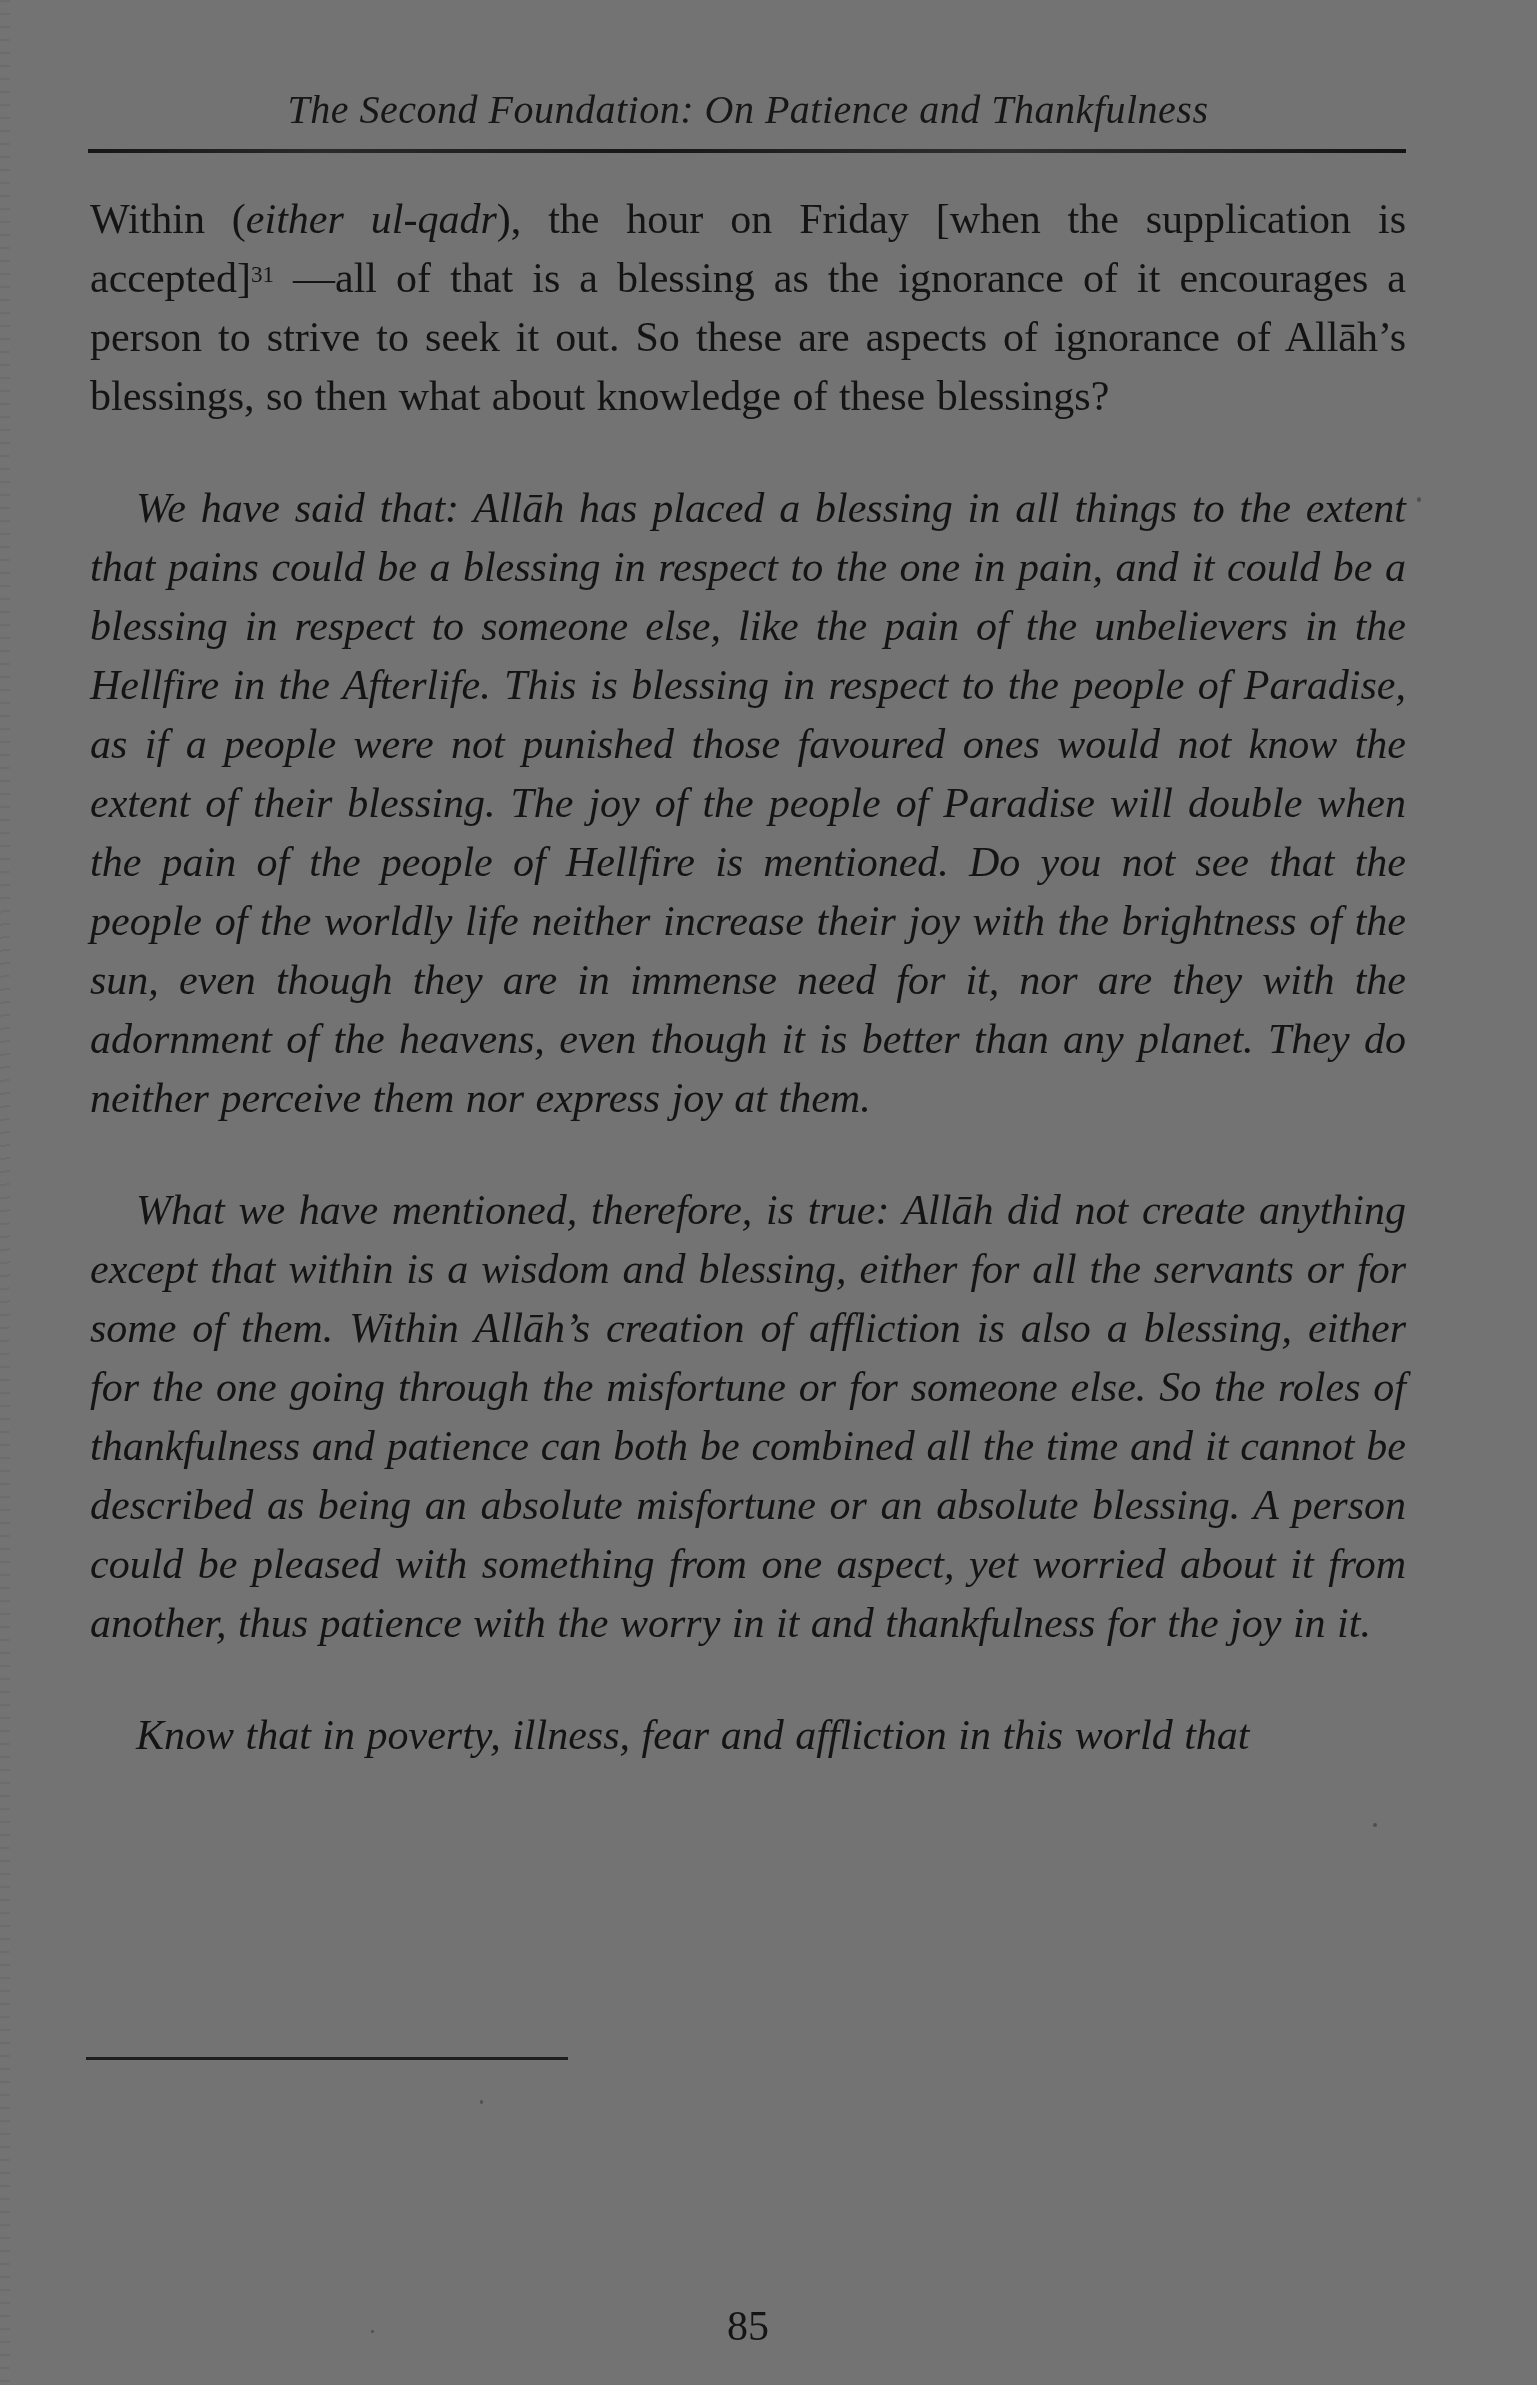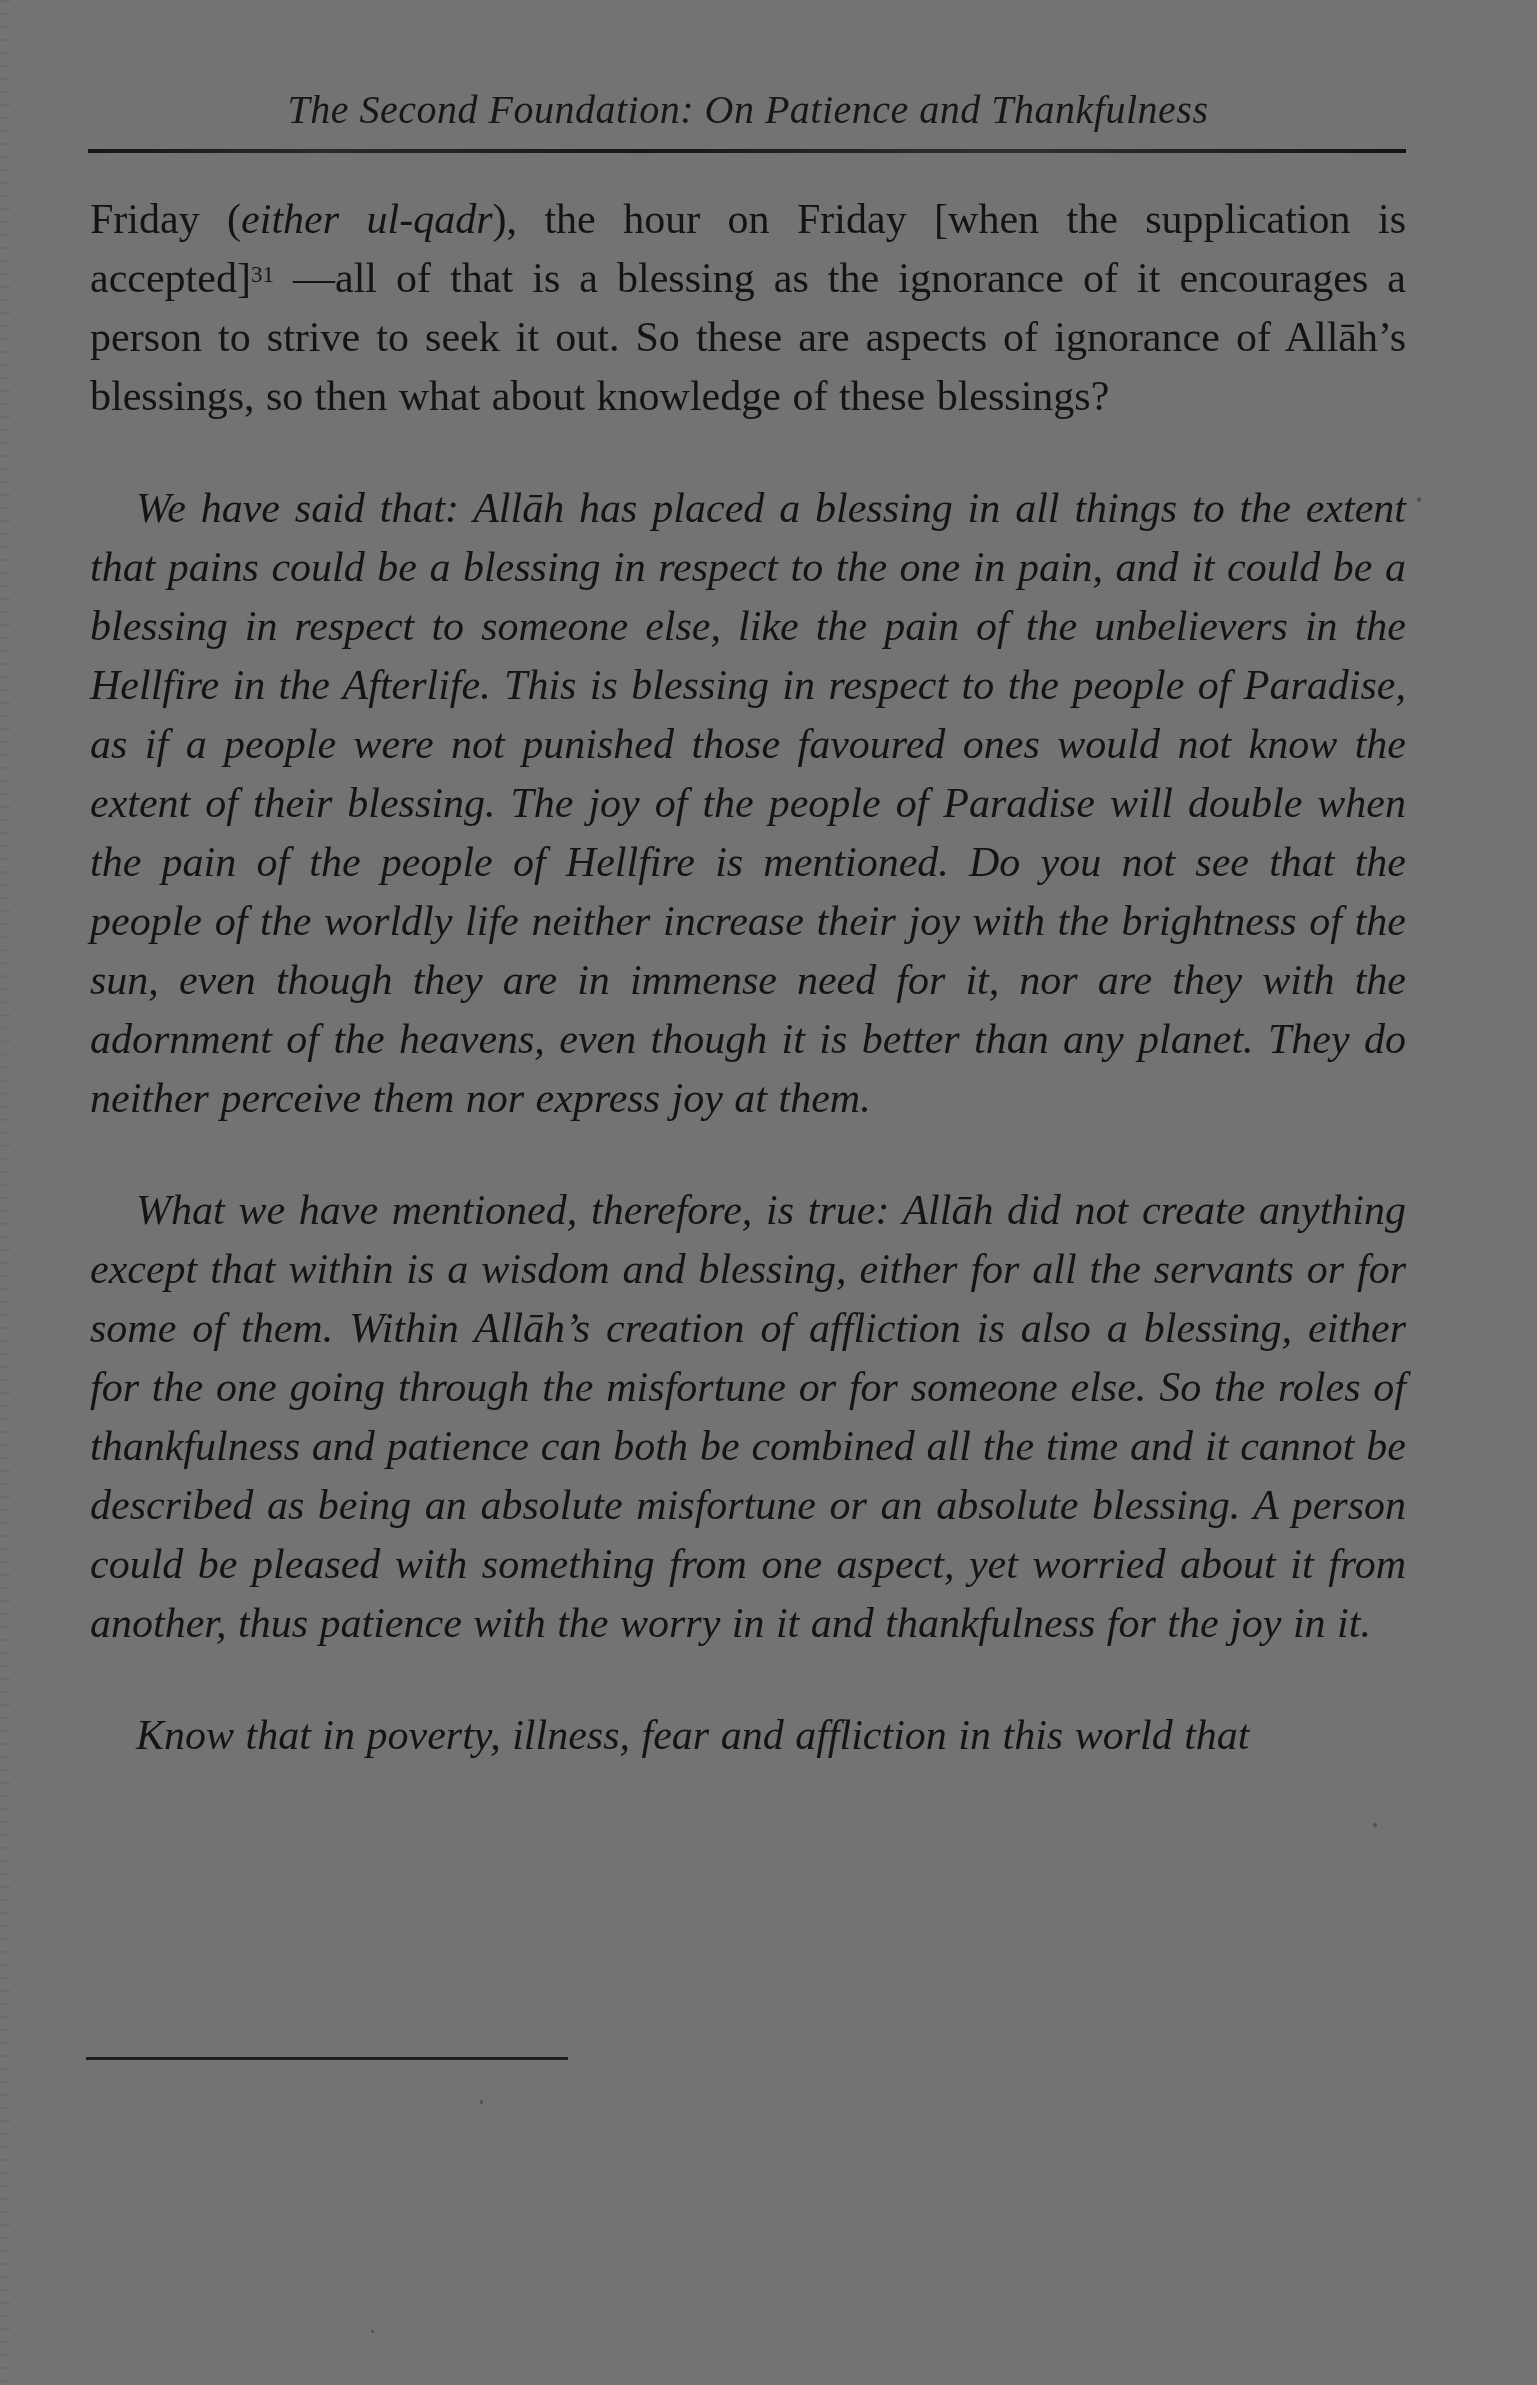--- a/index.html
+++ b/index.html
@@ -128,28 +128,29 @@
 
 <div class="page">
 
   <div class="edge-noise"></div>
 
   <div class="running-header">The Second Foundation: On Patience and Thankfulness</div>
 
   <div class="rule header-rule"></div>
 
   <div class="page-body">
-    <p class="para"><span>Friday (</span><i>either ul-qadr</i><span>), the hour on Friday [when the supplication is accepted]</span><sup>31</sup><span> —all of that is a blessing as the ignorance of it encourages a person to strive to seek it out. So these are aspects of ignorance of Allāh’s blessings, so then what about knowledge of these blessings?</span></p>
+    <p class="para"><span>Within (</span><i>either ul-qadr</i><span>), the hour on Friday [when the supplication is accepted]</span><sup>31</sup><span> —all of that is a blessing as the ignorance of it encourages a person to strive to seek it out. So these are aspects of ignorance of Allāh’s blessings, so then what about knowledge of these blessings?</span></p>
     <p class="para indent">We have said that: Allāh has placed a blessing in all things to the extent that pains could be a blessing in respect to the one in pain, and it could be a blessing in respect to someone else, like the pain of the unbelievers in the Hellfire in the Afterlife. This is blessing in respect to the people of Paradise, as if a people were not punished those favoured ones would not know the extent of their blessing. The joy of the people of Paradise will double when the pain of the people of Hellfire is mentioned. Do you not see that the people of the worldly life neither increase their joy with the brightness of the sun, even though they are in immense need for it, nor are they with the adornment of the heavens, even though it is better than any planet. They do neither perceive them nor express joy at them.</p>
     <p class="para indent">What we have mentioned, therefore, is true: Allāh did not create anything except that within is a wisdom and blessing, either for all the servants or for some of them. Within Allāh’s creation of affliction is also a blessing, either for the one going through the misfortune or for someone else. So the roles of thankfulness and patience can both be combined all the time and it cannot be described as being an absolute misfortune or an absolute blessing. A person could be pleased with something from one aspect, yet worried about it from another, thus patience with the worry in it and thankfulness for the joy in it.</p>
     <p class="para indent">Know that in poverty, illness, fear and affliction in this world that</p>
   </div>
 
   <div class="rule footnote-rule"></div>
 
 
+  <div class="page-number">85</div>
 
   <span class="speck speck-1"></span>
   <span class="speck speck-2"></span>
   <span class="speck speck-3"></span>
   <span class="speck speck-4"></span>
 
 </div>
 
 </body></html>

